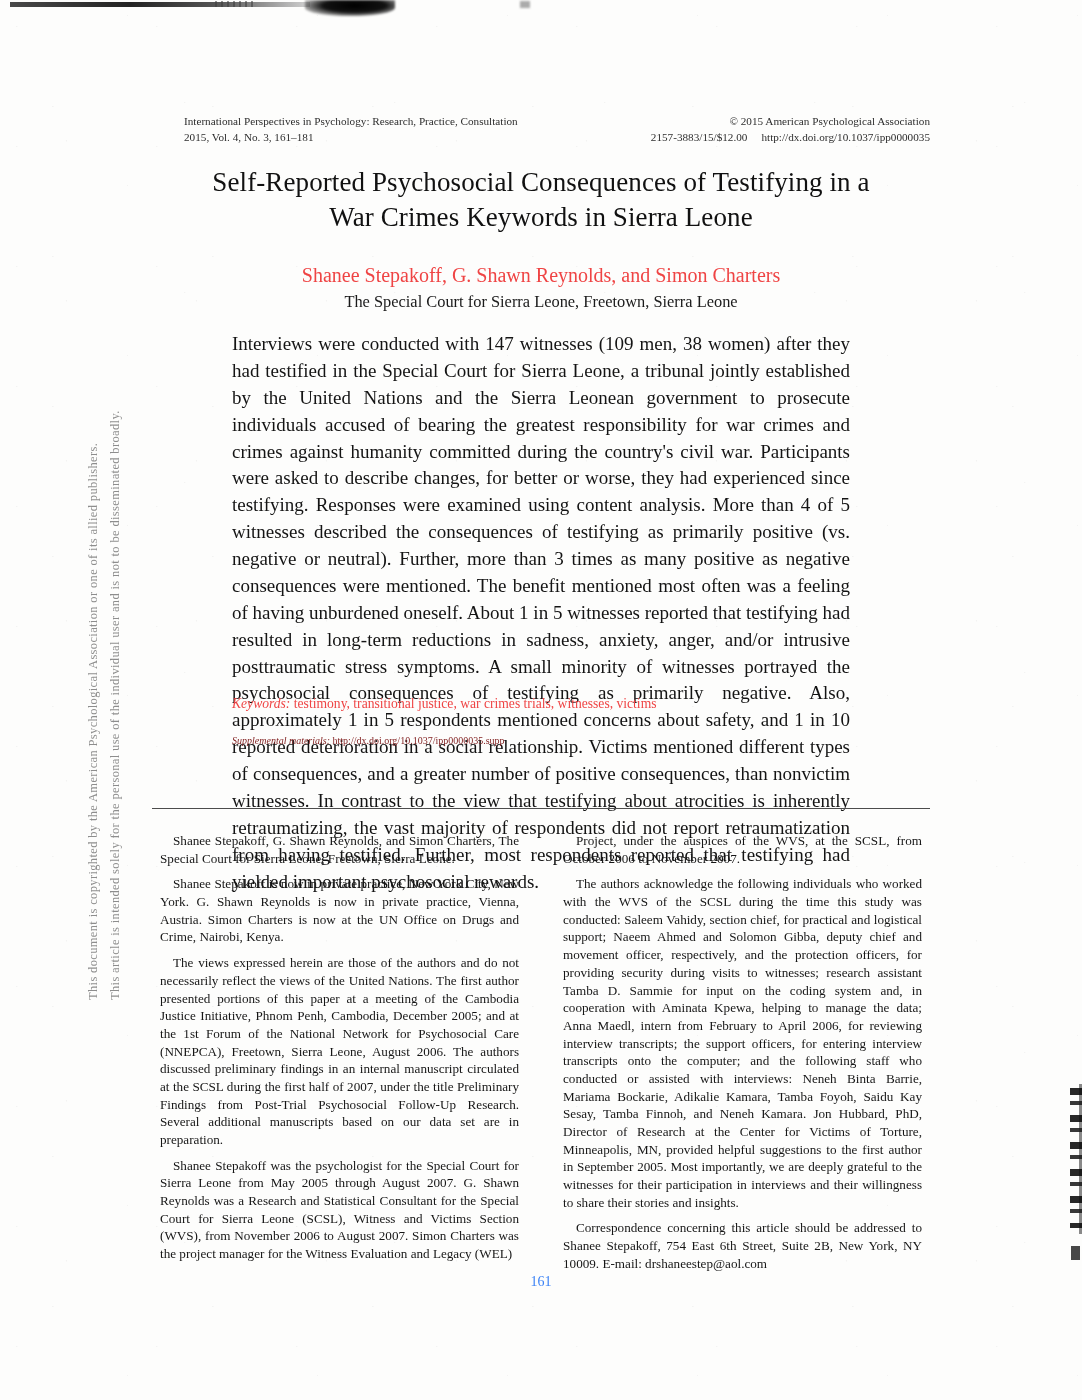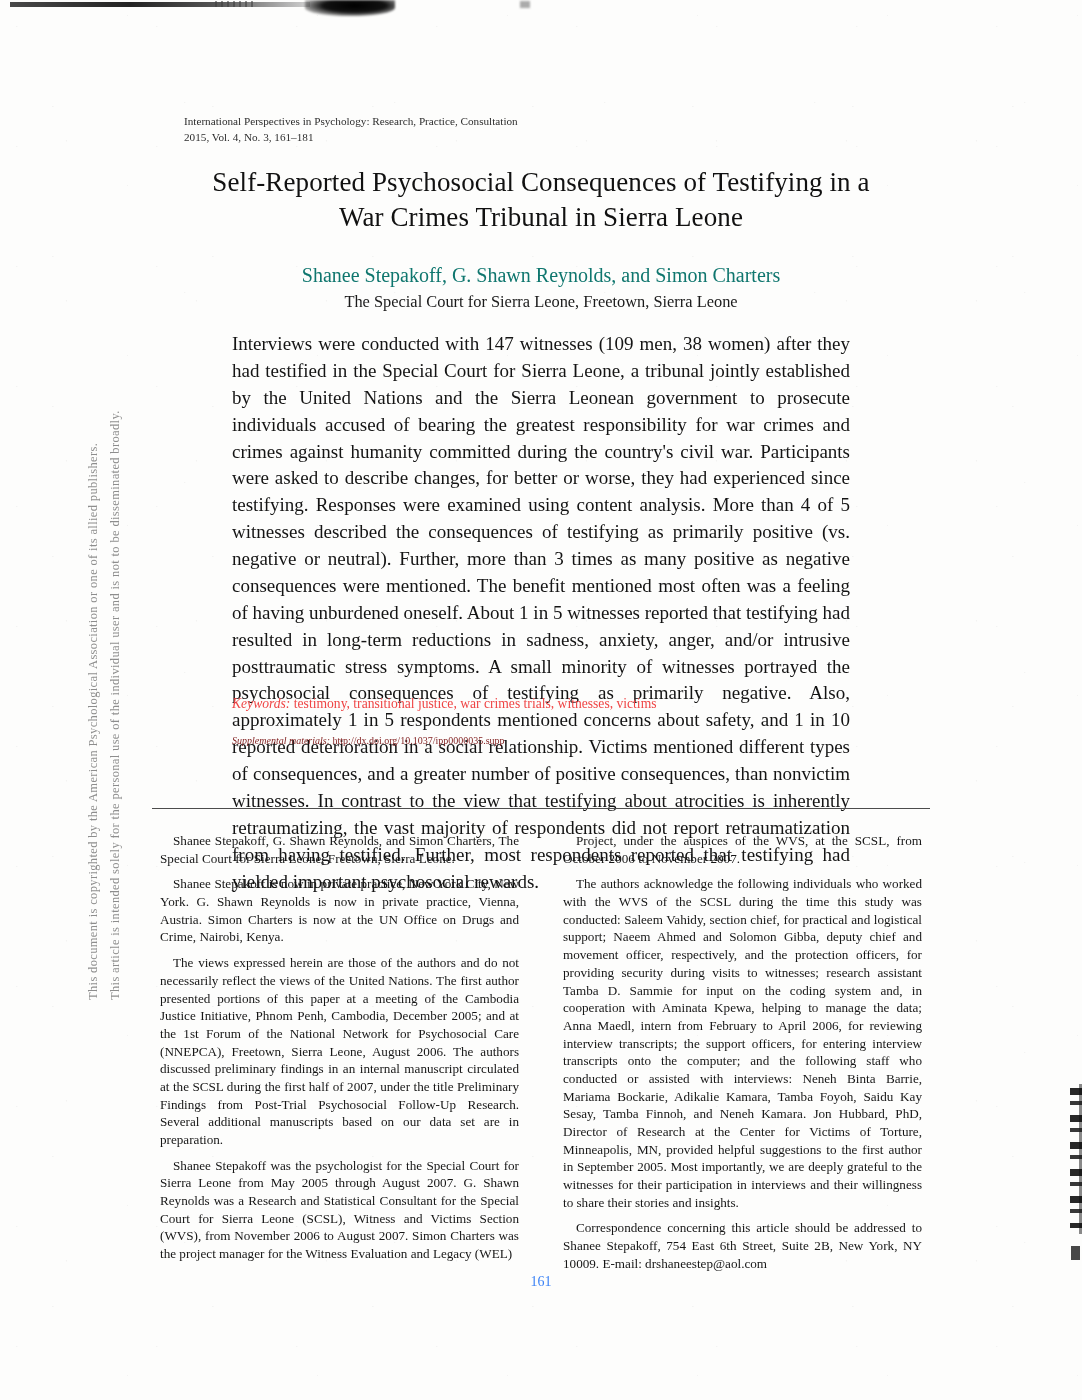--- a/index.html
+++ b/index.html
@@ -116,21 +116,21 @@
     margin: 0;
   }
   #article-title .t-line { display: block; }
 
   
   #byline {
     position: absolute;
     left: 152px; top: 262px; width: 778px;
     text-align: center;
   }
-  #author-list { font-size: 20px; line-height: 1.35; color: #0f766e; }
+  #author-list { font-size: 20px; line-height: 1.35; color: #ef4444; }
   #affiliation { font-size: 16.4px; line-height: 1.4; color: #1a1a1a; margin-top: 2px; }
 
   
   #abstract {
     position: absolute;
     left: 232px; top: 331px; width: 618px;
     font-size: 19px;
     line-height: 1.415;
     text-align: justify;
     text-align-last: left;
@@ -198,25 +198,32 @@
   <div class="artifact" id="page-speckle"></div>
 
   <div class="side-note" id="side-note-1">This document is copyrighted by the American Psychological Association or one of its allied publishers.</div>
   <div class="side-note" id="side-note-2">This article is intended solely for the personal use of the individual user and is not to be disseminated broadly.</div>
 
   <div id="masthead">
     <div id="masthead-left">
       <span class="mast-line">International Perspectives in Psychology: Research, Practice, Consultation</span>
       <span class="mast-line">2015, Vol. 4, No. 3, 161–181</span>
     </div>
+    <div id="masthead-right">
+      <span class="mast-line">© 2015 American Psychological Association</span>
+      <span class="mast-line" id="journal-price-line">
+        <span>2157-3883/15/$12.00</span>
+        <span>http://dx.doi.org/10.1037/ipp0000035</span>
+      </span>
+    </div>
   </div>
 
   <h1 id="article-title">
     <span class="t-line">Self-Reported Psychosocial Consequences of Testifying in a</span>
-    <span class="t-line">War Crimes Tribunal in Sierra Leone</span>
+    <span class="t-line">War Crimes Keywords in Sierra Leone</span>
   </h1>
 
   <div id="byline">
     <div id="author-list">Shanee Stepakoff, G. Shawn Reynolds, and Simon Charters</div>
     <div id="affiliation">The Special Court for Sierra Leone, Freetown, Sierra Leone</div>
   </div>
 
   <div id="abstract">Interviews were conducted with 147 witnesses (109 men, 38 women) after they had testified in the Special Court for Sierra Leone, a tribunal jointly established by the United Nations and the Sierra Leonean government to prosecute individuals accused of bearing the greatest responsibility for war crimes and crimes against humanity committed during the country's civil war. Participants were asked to describe changes, for better or worse, they had experienced since testifying. Responses were examined using content analysis. More than 4 of 5 witnesses described the consequences of testifying as primarily positive (vs. negative or neutral). Further, more than 3 times as many positive as negative consequences were mentioned. The benefit mentioned most often was a feeling of having unburdened oneself. About 1 in 5 witnesses reported that testifying had resulted in long-term reductions in sadness, anxiety, anger, and/or intrusive posttraumatic stress symptoms. A small minority of witnesses portrayed the psychosocial consequences of testifying as primarily negative. Also, approximately 1 in 5 respondents mentioned concerns about safety, and 1 in 10 reported deterioration in a social relationship. Victims mentioned different types of consequences, and a greater number of positive consequences, than nonvictim witnesses. In contrast to the view that testifying about atrocities is inherently retraumatizing, the vast majority of respondents did not report retraumatization from having testified. Further, most respondents reported that testifying had yielded important psychosocial rewards.</div>
 
   <div id="keywords-block">

